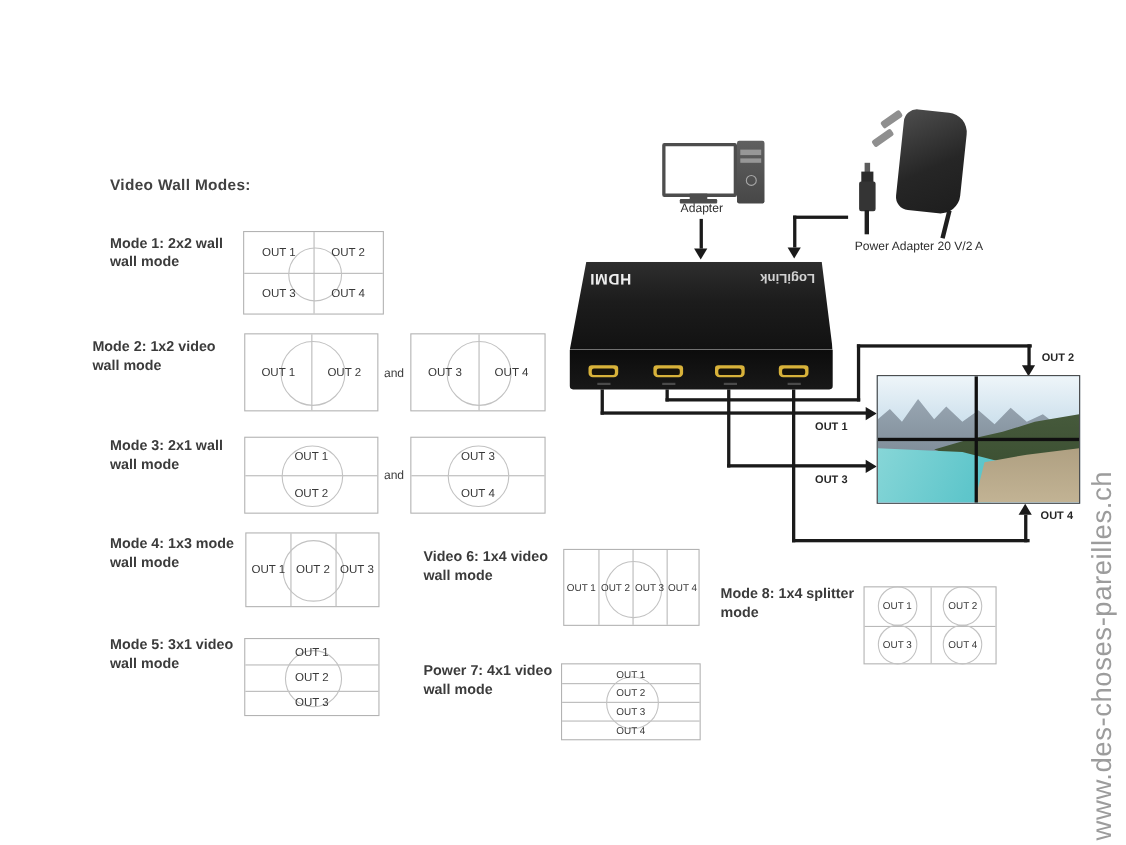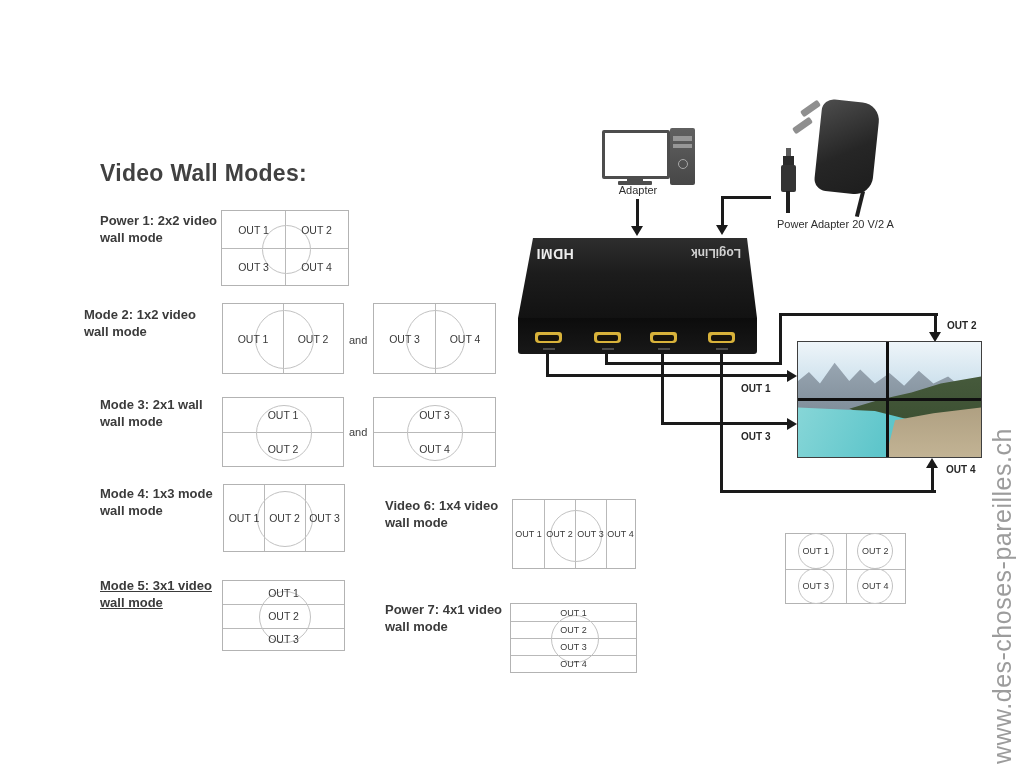--- a/index.html
+++ b/index.html
@@ -3,21 +3,21 @@
 <meta charset="utf-8">
 <style>
   html,body{margin:0;padding:0;background:#fff;}
   #canvas{
     position:relative;width:1024px;height:768px;background:#ffffff;
     font-family:"Liberation Sans", sans-serif;overflow:hidden;
   }
   .abs{position:absolute;}
   
   .mode-label{position:absolute;font-weight:bold;font-size:13px;line-height:17px;color:#3b3b3b;white-space:nowrap;}
-  #title{position:absolute;left:100px;top:160px;font-weight:bold;font-size:23px;color:#414141;letter-spacing:.3px;}
+  #title{position:absolute;left:100px;top:160px;font-weight:bold;font-size:14px;color:#414141;letter-spacing:.3px;}
   .and-label{position:absolute;font-size:11px;color:#3c3c3c;}
   
   .mbox{position:absolute;border:1px solid #b3b3b3;background:#fff;box-sizing:border-box;}
   .div-v{position:absolute;top:0;bottom:0;width:1px;background:#b9b9b9;}
   .div-h{position:absolute;left:0;right:0;height:1px;background:#b9b9b9;}
   .mcircle{position:absolute;border:1px solid #c2c2c2;border-radius:50%;background:transparent;}
   .cell{position:absolute;display:flex;align-items:center;justify-content:center;
         font-size:10.5px;font-weight:500;color:#383838;white-space:nowrap;z-index:2;}
   .cell.sm{font-size:9px;}
   .q{position:absolute;width:50%;height:50%;display:flex;align-items:center;justify-content:center;}
@@ -78,21 +78,21 @@
     font-size:25px;color:#9c9c9c;letter-spacing:.5px;white-space:nowrap;}
 </style>
 </head>
 <body>
 
 <div id="canvas">
 
   <div id="title">Video Wall Modes:</div>
 
   <div class="mode-label" style="left:100px;top:212px;">
-    <div>Power 1: 2x2 video</div>
+    <div>Mode 1: 2x2 wall</div>
     <div>wall mode</div>
   </div>
   <div class="mbox" style="left:221px;top:210px;width:128px;height:76px;">
     <div class="div-v" style="left:63px;"></div>
     <div class="div-h" style="top:37px;"></div>
     <div class="mcircle" style="left:40px;top:14px;width:47px;height:47px;"></div>
     <span class="cell" style="left:0;top:0;width:63px;height:37px;">OUT 1</span>
     <span class="cell" style="left:63px;top:0;right:0;height:37px;">OUT 2</span>
     <span class="cell" style="left:0;top:37px;width:63px;bottom:0;">OUT 3</span>
     <span class="cell" style="left:63px;top:37px;right:0;bottom:0;">OUT 4</span>
@@ -140,21 +140,21 @@
   </div>
   <div class="mbox" style="left:223px;top:484px;width:122px;height:68px;">
     <div class="div-v" style="left:40px;"></div>
     <div class="div-v" style="left:81px;"></div>
     <div class="mcircle" style="left:33px;top:6px;width:54px;height:54px;"></div>
     <span class="cell" style="left:0;top:0;width:40px;height:100%;">OUT 1</span>
     <span class="cell" style="left:40px;top:0;width:41px;height:100%;">OUT 2</span>
     <span class="cell" style="left:81px;top:0;right:0;height:100%;">OUT 3</span>
   </div>
 
-  <div class="mode-label" style="left:100px;top:577px;text-decoration:underline;">
+  <div class="mode-label" style="left:100px;top:577px;">
     <div>Mode 5: 3x1 video</div>
     <div>wall mode</div>
   </div>
   <div class="mbox" style="left:222px;top:580px;width:123px;height:71px;">
     <div class="div-h" style="top:23px;"></div>
     <div class="div-h" style="top:47px;"></div>
     <div class="mcircle" style="left:36px;top:10px;width:50px;height:50px;"></div>
     <span class="cell" style="left:0;top:0;width:100%;height:23px;">OUT 1</span>
     <span class="cell" style="left:0;top:23px;width:100%;height:24px;">OUT 2</span>
     <span class="cell" style="left:0;top:47px;width:100%;bottom:0;">OUT 3</span>
@@ -183,20 +183,24 @@
     <div class="div-h" style="top:17px;"></div>
     <div class="div-h" style="top:34px;"></div>
     <div class="div-h" style="top:51px;"></div>
     <div class="mcircle" style="left:40px;top:11px;width:46px;height:46px;"></div>
     <span class="cell sm" style="left:0;top:0;width:100%;height:17px;">OUT 1</span>
     <span class="cell sm" style="left:0;top:17px;width:100%;height:17px;">OUT 2</span>
     <span class="cell sm" style="left:0;top:34px;width:100%;height:17px;">OUT 3</span>
     <span class="cell sm" style="left:0;top:51px;width:100%;bottom:0;">OUT 4</span>
   </div>
 
+  <div class="mode-label" style="left:655px;top:531px;">
+    <div>Mode 8: 1x4 splitter</div>
+    <div>mode</div>
+  </div>
   <div class="mbox" style="left:785px;top:533px;width:121px;height:71px;">
     <div class="div-v" style="left:60px;"></div>
     <div class="div-h" style="top:35px;"></div>
     <div class="q" style="left:0;top:0;">
       <span class="qcircle"></span>
       <span class="cell sm" style="position:relative;">OUT 1</span>
     </div>
     <div class="q" style="right:0;top:0;">
       <span class="qcircle"></span>
       <span class="cell sm" style="position:relative;">OUT 2</span>

